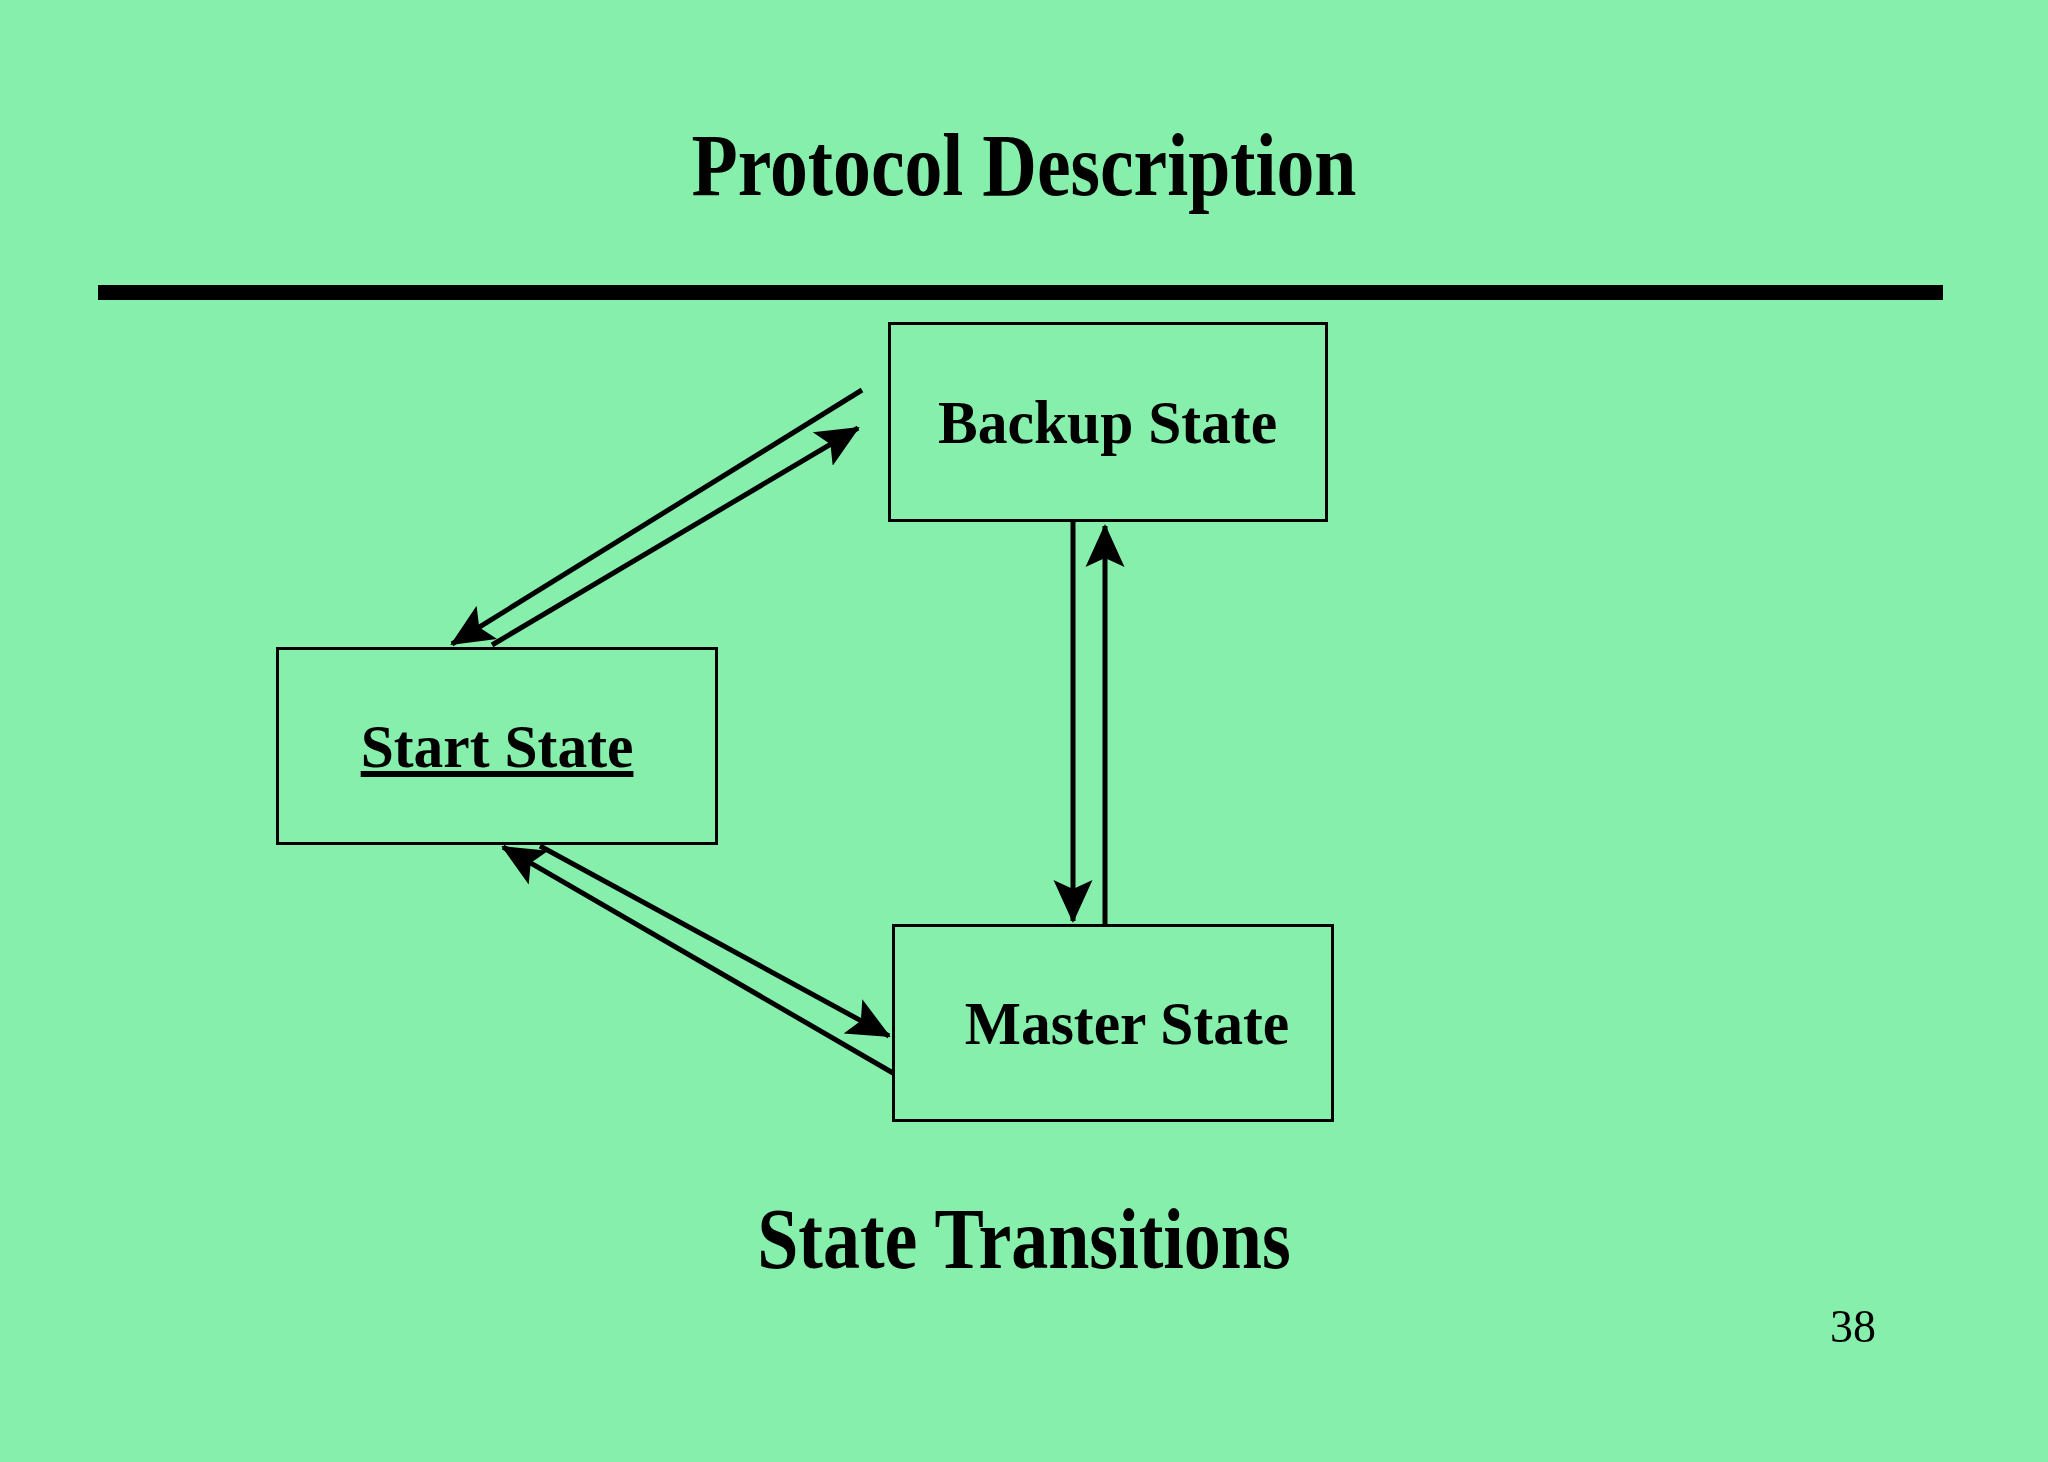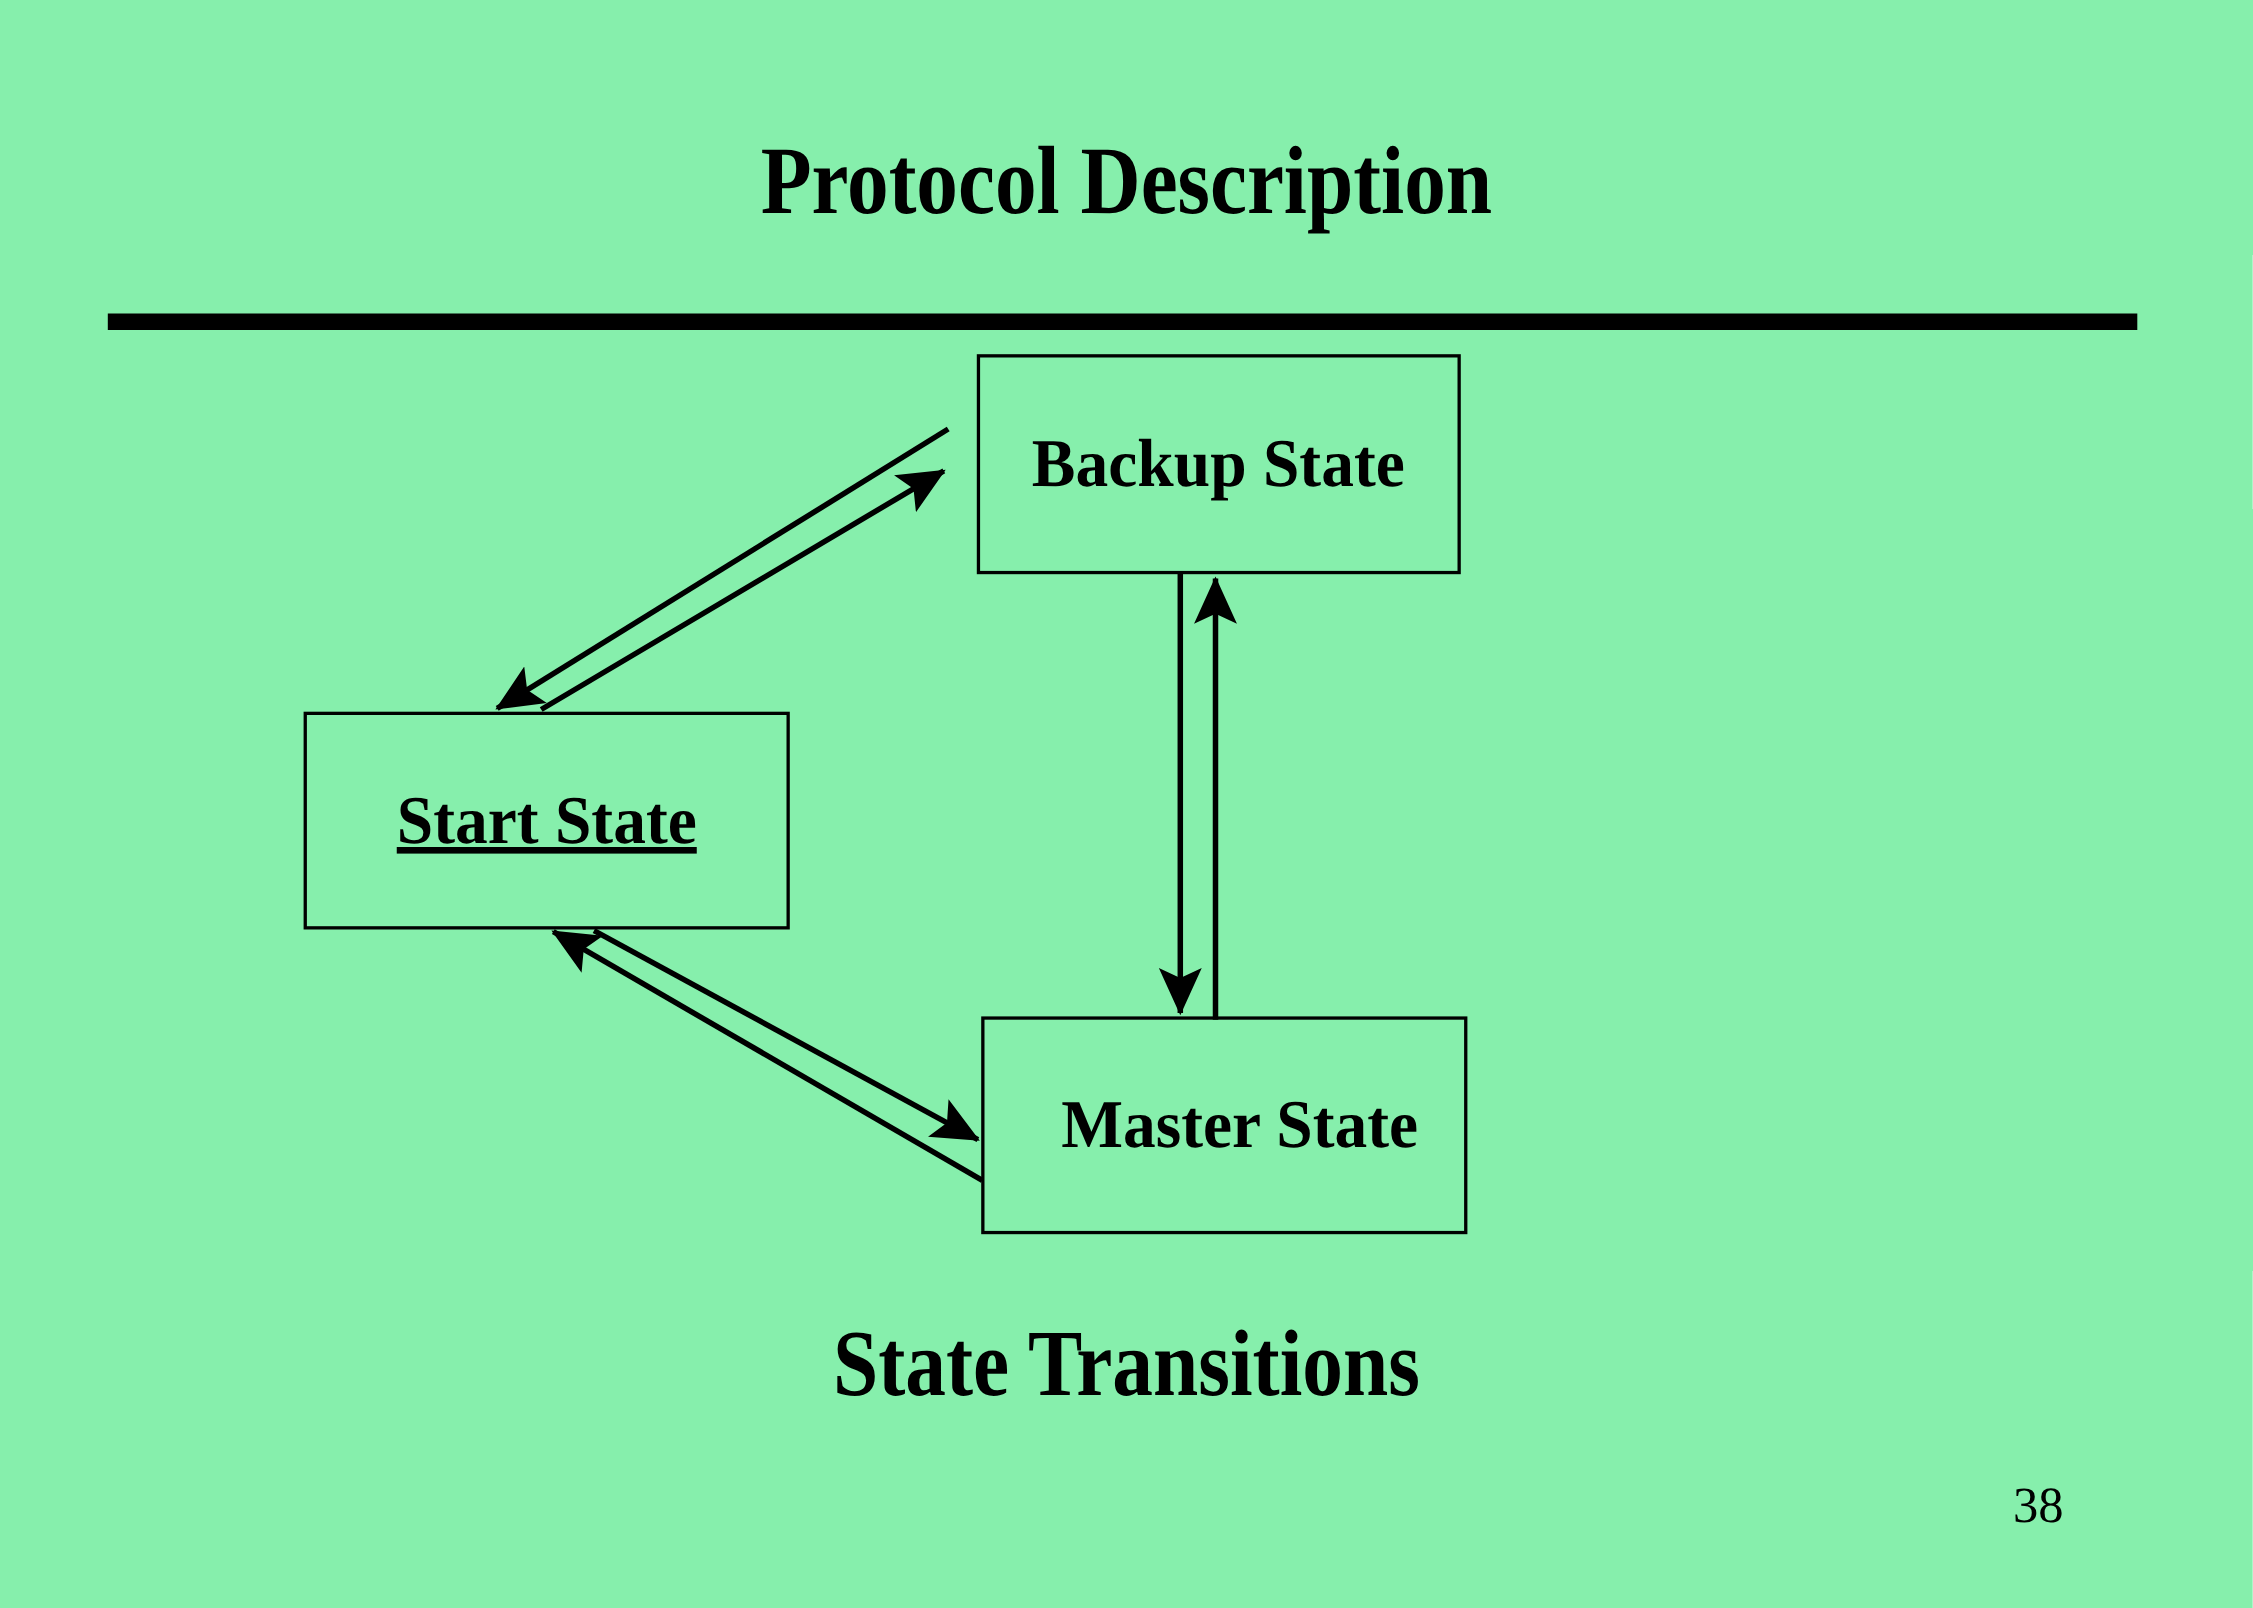--- a/index.html
+++ b/index.html
@@ -115,21 +115,21 @@
     color: #000000;
     transform: scaleX(0.86);
     transform-origin: center top;
     white-space: nowrap;
   }
 
   
   #page-number {
     position: absolute;
     left: 1830px;
-    top: 1346px;
+    top: 1304px;
     font-family: "Liberation Serif", "DejaVu Serif", serif;
     font-weight: normal;
     font-size: 46px;
     line-height: 1.0;
     color: #000000;
   }
 </style>
 </head>
 <body>
 

